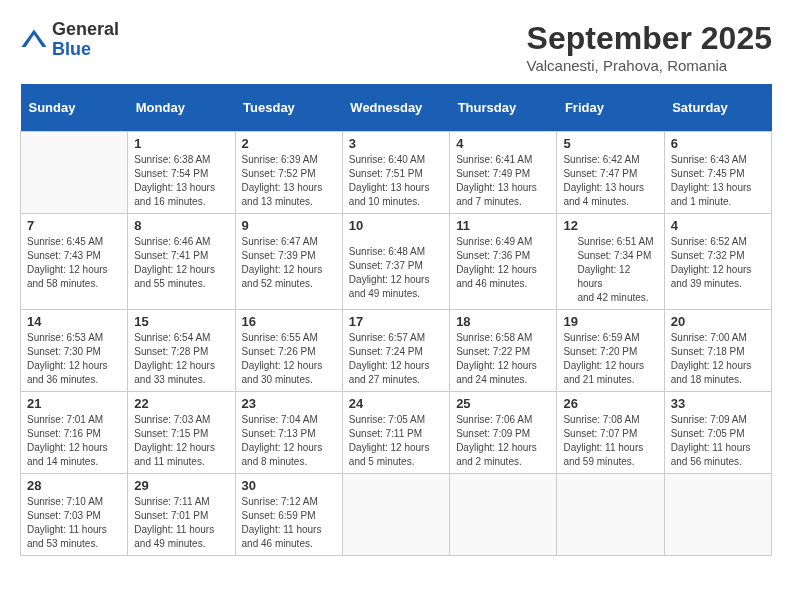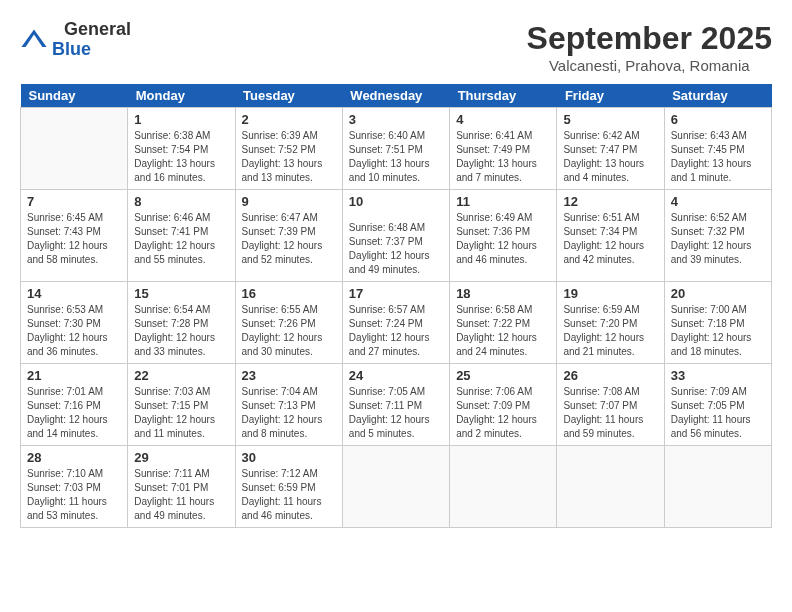--- a/index.html
+++ b/index.html
@@ -22,54 +22,53 @@
     }
     .logo-text {
       display: flex;
       flex-direction: column;
       line-height: 1.1;
     }
     .logo-general {
       font-size: 18px;
       font-weight: bold;
       color: #333;
-      margin-left: 12px;
     }
     .logo-blue {
       font-size: 18px;
       font-weight: bold;
       color: #1a5fb4;
     }
     .logo-icon {
       width: 28px;
       height: 28px;
       margin-right: 4px;
     }
     .title-block {
-      text-align: center;
+      text-align: left;
     }
     .month-title {
       font-size: 32px;
       font-weight: bold;
       color: #333;
     }
     .location-title {
       font-size: 15px;
       color: #555;
     }
     .calendar {
       width: 100%;
       border-collapse: collapse;
       font-size: 11px;
     }
     .calendar th {
       background: #1a5fb4;
       color: #fff;
       text-align: left;
-      padding: 4px 8px;
+      padding: 16px 8px;
       font-size: 13px;
       font-weight: bold;
     }
     .calendar td {
       border: 1px solid #ccc;
       vertical-align: top;
       padding: 4px 6px;
       width: 107px;
       min-height: 75px;
       color: #333;
@@ -202,21 +201,21 @@
         </td>
         <td>
           <span class="day-num">11</span>
           <div class="day-info" style="white-space: pre-line;">Sunrise: 6:49 AM
 Sunset: 7:36 PM
 Daylight: 12 hours
 and 46 minutes.</div>
         </td>
         <td>
           <span class="day-num">12</span>
-          <div class="day-info" style="white-space: pre-line;">Sunrise: 6:51 AM
+          <div class="day-info" style="white-space: pre-line; margin-left: 14px;">Sunrise: 6:51 AM
 Sunset: 7:34 PM
 Daylight: 12 hours
 and 42 minutes.</div>
         </td>
         <td>
           <span class="day-num">4</span>
           <div class="day-info" style="white-space: pre-line;">Sunrise: 6:52 AM
 Sunset: 7:32 PM
 Daylight: 12 hours
 and 39 minutes.</div>

